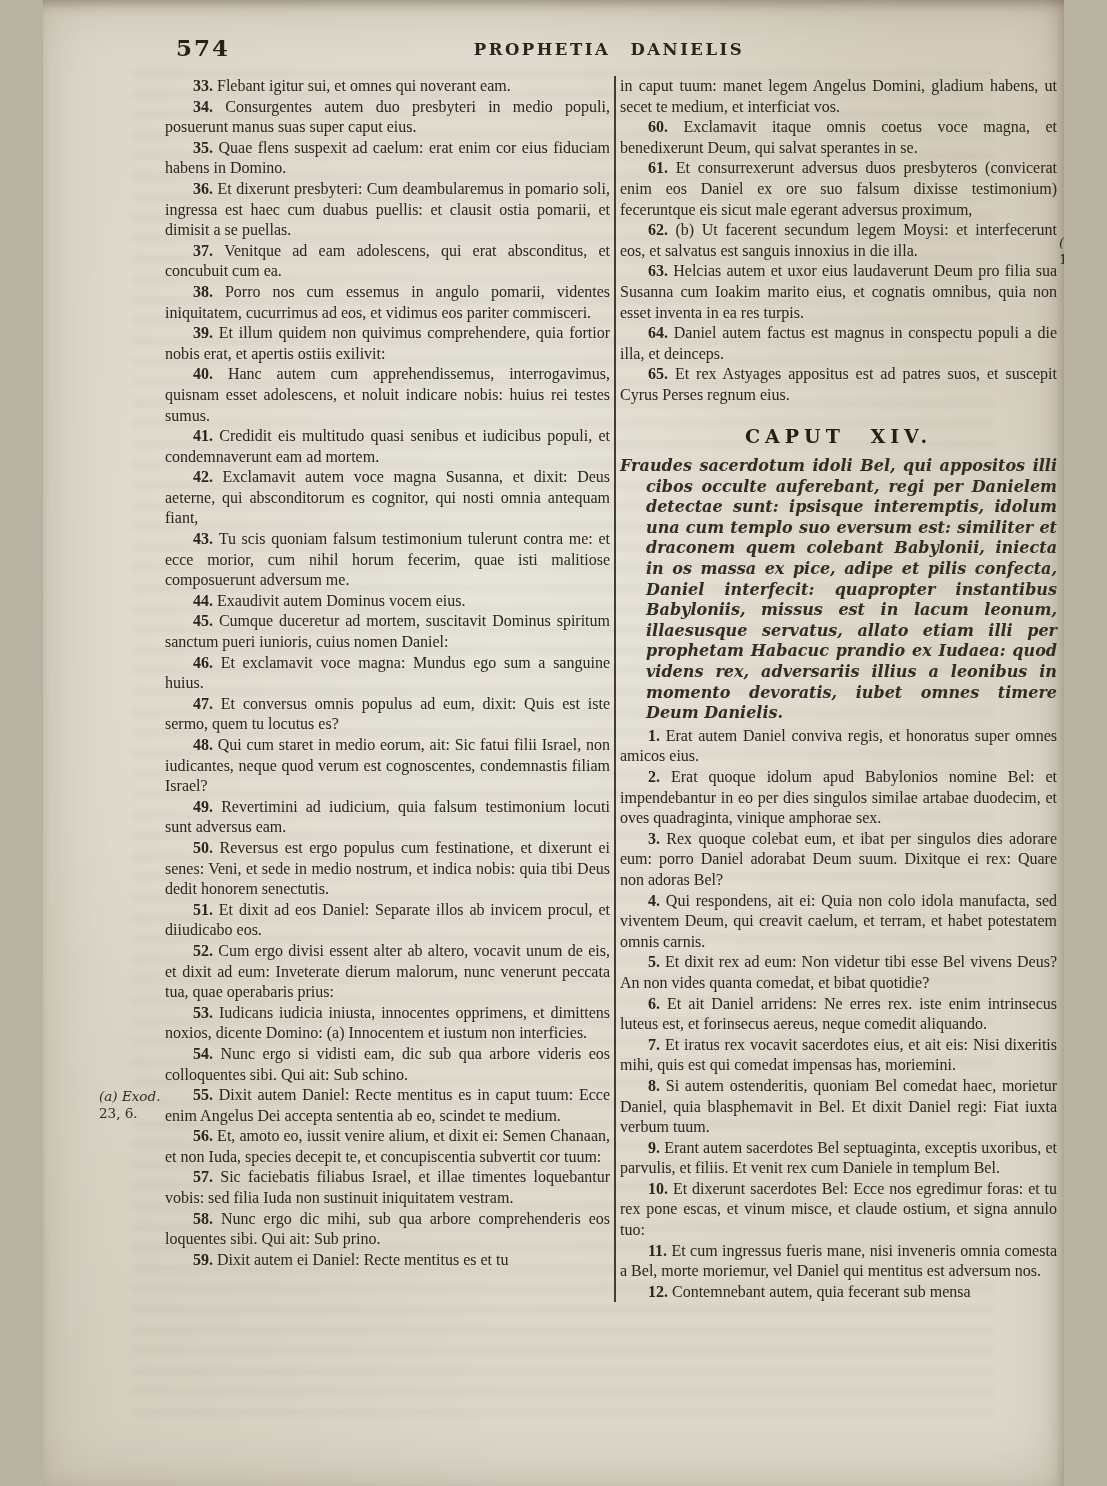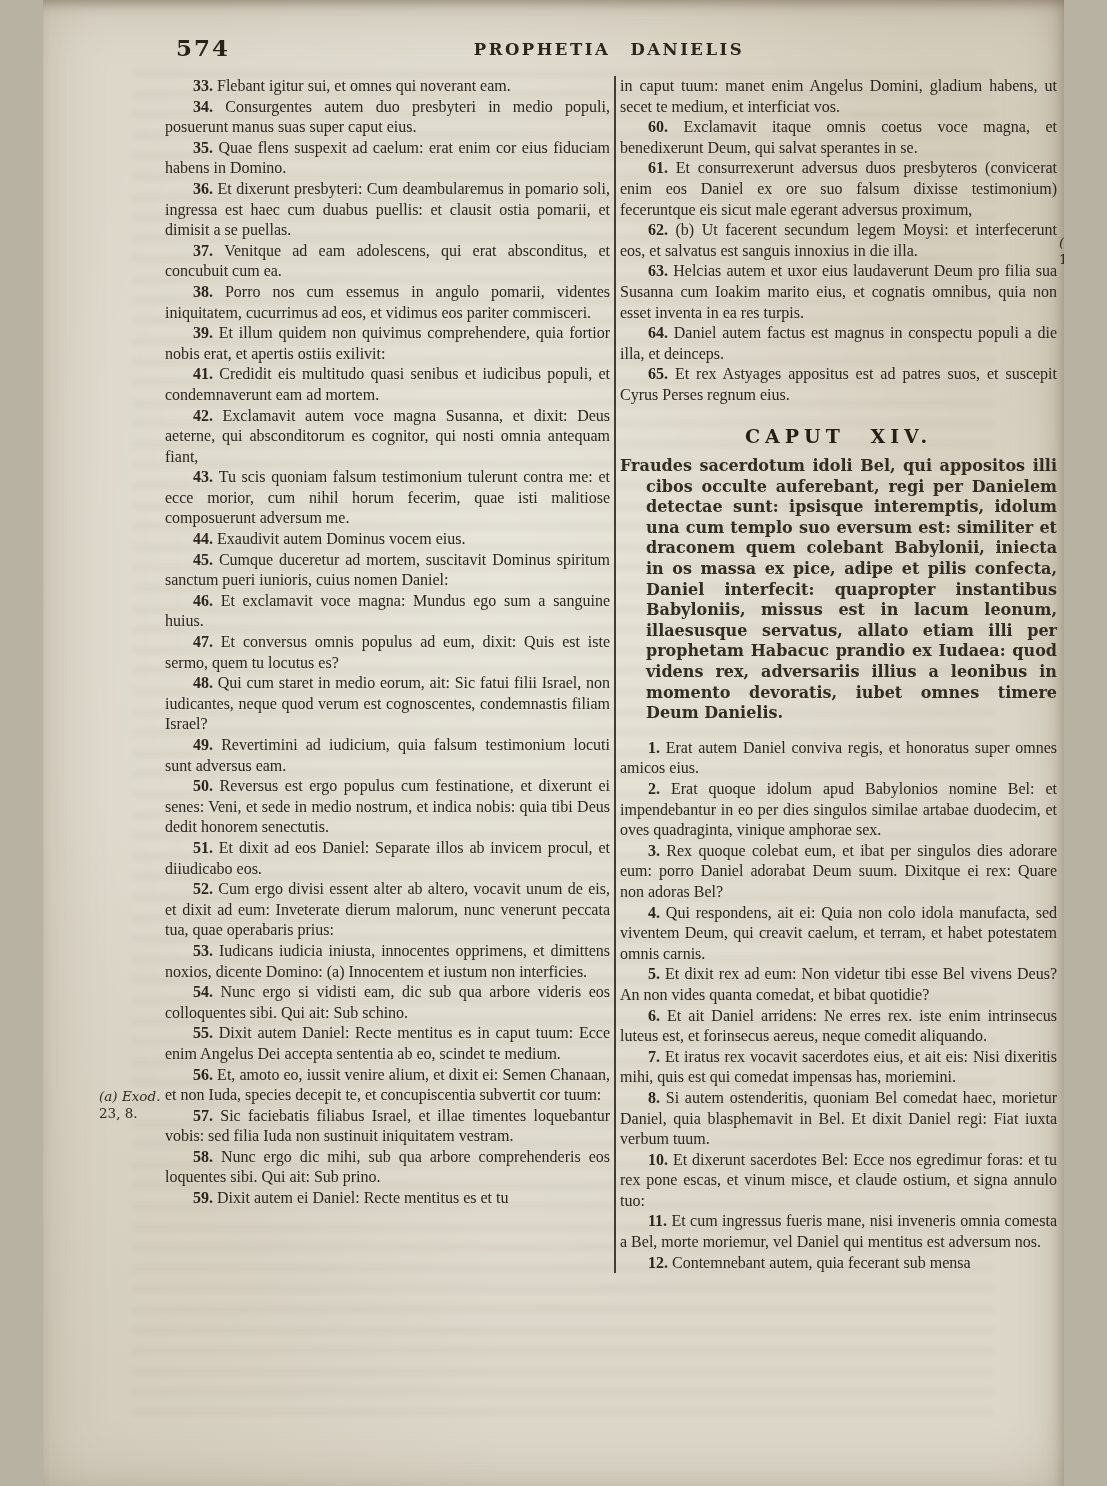--- a/index.html
+++ b/index.html
@@ -91,23 +91,24 @@
   h2.caput {
     margin: 20px 0 10px 0;
     text-align: center;
     font-size: 19px;
     font-weight: bold;
     letter-spacing: 5px;
     word-spacing: 14px;
     color: #241e15;
   }
   p.argumentum {
-    margin: 0 0 14px 0;
+    margin: 0 0 2px 0;
     padding-left: 26px;
     text-indent: -26px;
+    font-style: italic;
     font-weight: bold;
     color: #332c23;
   }
   .margin-note {
     position: absolute;
     font-size: 13.5px;
     line-height: 17px;
     color: #2f2920;
   }
   .mn-left  { left: 56px;  top: 1088px; width: 66px; }
@@ -119,38 +120,39 @@
 <body>
 
 <div class="page">
 
   <div class="pagenum">574</div>
 
   <div class="runhead">PROPHETIA DANIELIS</div>
 
   <div class="margin-note mn-left">
     <div class="mn-l1"><span class="mn-marker">(a)</span>&nbsp;<span class="mn-book">Exod.</span><span></span></div>
-    <div class="mn-l2">23, 8.</div>
+    <div class="mn-l2">23, 6.</div>
   </div>
 
   <div class="margin-note mn-right">
     <div class="mn-l1"><span class="mn-marker">(b)</span>&nbsp;<span class="mn-book">Deut.</span><span>19,</span></div>
     <div class="mn-l2">18. 19.</div>
   </div>
 
   <div class="columns">
 
     <div class="col col-left" id="col-left">
         <p class="verse"><span class="vnum">33.&nbsp;</span>Flebant igitur sui, et omnes qui noverant eam.</p>
         <p class="verse"><span class="vnum">34.&nbsp;</span>Consurgentes autem duo presbyteri in medio populi, posuerunt manus suas super caput eius.</p>
         <p class="verse"><span class="vnum">35.&nbsp;</span>Quae flens suspexit ad caelum: erat enim cor eius fiduciam habens in Domino.</p>
         <p class="verse"><span class="vnum">36.&nbsp;</span>Et dixerunt presbyteri: Cum deambularemus in pomario soli, ingressa est haec cum duabus puellis: et clausit ostia pomarii, et dimisit a se puellas.</p>
         <p class="verse"><span class="vnum">37.&nbsp;</span>Venitque ad eam adolescens, qui erat absconditus, et concubuit cum ea.</p>
         <p class="verse"><span class="vnum">38.&nbsp;</span>Porro nos cum essemus in angulo pomarii, videntes iniquitatem, cucurrimus ad eos, et vidimus eos pariter commisceri.</p>
         <p class="verse"><span class="vnum">39.&nbsp;</span>Et illum quidem non quivimus comprehendere, quia fortior nobis erat, et apertis ostiis exilivit:</p>
+        <p class="verse"><span class="vnum">40.&nbsp;</span>Hanc autem cum apprehendissemus, interrogavimus, quisnam esset adolescens, et noluit indicare nobis: huius rei testes sumus.</p>
         <p class="verse"><span class="vnum">41.&nbsp;</span>Credidit eis multitudo quasi senibus et iudicibus populi, et condemnaverunt eam ad mortem.</p>
         <p class="verse"><span class="vnum">42.&nbsp;</span>Exclamavit autem voce magna Susanna, et dixit: Deus aeterne, qui absconditorum es cognitor, qui nosti omnia antequam fiant,</p>
         <p class="verse"><span class="vnum">43.&nbsp;</span>Tu scis quoniam falsum testimonium tulerunt contra me: et ecce morior, cum nihil horum fecerim, quae isti malitiose composuerunt adversum me.</p>
         <p class="verse"><span class="vnum">44.&nbsp;</span>Exaudivit autem Dominus vocem eius.</p>
         <p class="verse"><span class="vnum">45.&nbsp;</span>Cumque duceretur ad mortem, suscitavit Dominus spiritum sanctum pueri iunioris, cuius nomen Daniel:</p>
         <p class="verse"><span class="vnum">46.&nbsp;</span>Et exclamavit voce magna: Mundus ego sum a sanguine huius.</p>
         <p class="verse"><span class="vnum">47.&nbsp;</span>Et conversus omnis populus ad eum, dixit: Quis est iste sermo, quem tu locutus es?</p>
         <p class="verse"><span class="vnum">48.&nbsp;</span>Qui cum staret in medio eorum, ait: Sic fatui filii Israel, non iudicantes, neque quod verum est cognoscentes, condemnastis filiam Israel?</p>
         <p class="verse"><span class="vnum">49.&nbsp;</span>Revertimini ad iudicium, quia falsum testimonium locuti sunt adversus eam.</p>
         <p class="verse"><span class="vnum">50.&nbsp;</span>Reversus est ergo populus cum festinatione, et dixerunt ei senes: Veni, et sede in medio nostrum, et indica nobis: quia tibi Deus dedit honorem senectutis.</p>
@@ -162,21 +164,21 @@
         <p class="verse"><span class="vnum">56.&nbsp;</span>Et, amoto eo, iussit venire alium, et dixit ei: Semen Chanaan, et non Iuda, species decepit te, et concupiscentia subvertit cor tuum:</p>
         <p class="verse"><span class="vnum">57.&nbsp;</span>Sic faciebatis filiabus Israel, et illae timentes loquebantur vobis: sed filia Iuda non sustinuit iniquitatem vestram.</p>
         <p class="verse"><span class="vnum">58.&nbsp;</span>Nunc ergo dic mihi, sub qua arbore comprehenderis eos loquentes sibi. Qui ait: Sub prino.</p>
         <p class="verse"><span class="vnum">59.&nbsp;</span>Dixit autem ei Daniel: Recte mentitus es et tu</p>
       </div>
 
     <div class="divider"></div>
 
     <div class="col col-right">
 
-      <p class="cont">in caput tuum: manet enim Angelus Domini, gladium habens, ut secet te medium, et interficiat vos.</p>
+      <p class="cont">in caput tuum: manet legem Angelus Domini, gladium habens, ut secet te medium, et interficiat vos.</p>
 
       <div id="right-verses-end">
           <p class="verse"><span class="vnum">60.&nbsp;</span>Exclamavit itaque omnis coetus voce magna, et benedixerunt Deum, qui salvat sperantes in se.</p>
           <p class="verse"><span class="vnum">61.&nbsp;</span>Et consurrexerunt adversus duos presbyteros (convicerat enim eos Daniel ex ore suo falsum dixisse testimonium) feceruntque eis sicut male egerant adversus proximum,</p>
           <p class="verse"><span class="vnum">62.&nbsp;</span>(b) Ut facerent secundum legem Moysi: et interfecerunt eos, et salvatus est sanguis innoxius in die illa.</p>
           <p class="verse"><span class="vnum">63.&nbsp;</span>Helcias autem et uxor eius laudaverunt Deum pro filia sua Susanna cum Ioakim marito eius, et cognatis omnibus, quia non esset inventa in ea res turpis.</p>
           <p class="verse"><span class="vnum">64.&nbsp;</span>Daniel autem factus est magnus in conspectu populi a die illa, et deinceps.</p>
           <p class="verse"><span class="vnum">65.&nbsp;</span>Et rex Astyages appositus est ad patres suos, et suscepit Cyrus Perses regnum eius.</p>
         </div>
 
@@ -186,20 +188,21 @@
 
       <div id="right-verses">
           <p class="verse"><span class="vnum">1.&nbsp;</span>Erat autem Daniel conviva regis, et honoratus super omnes amicos eius.</p>
           <p class="verse"><span class="vnum">2.&nbsp;</span>Erat quoque idolum apud Babylonios nomine Bel: et impendebantur in eo per dies singulos similae artabae duodecim, et oves quadraginta, vinique amphorae sex.</p>
           <p class="verse"><span class="vnum">3.&nbsp;</span>Rex quoque colebat eum, et ibat per singulos dies adorare eum: porro Daniel adorabat Deum suum. Dixitque ei rex: Quare non adoras Bel?</p>
           <p class="verse"><span class="vnum">4.&nbsp;</span>Qui respondens, ait ei: Quia non colo idola manufacta, sed viventem Deum, qui creavit caelum, et terram, et habet potestatem omnis carnis.</p>
           <p class="verse"><span class="vnum">5.&nbsp;</span>Et dixit rex ad eum: Non videtur tibi esse Bel vivens Deus? An non vides quanta comedat, et bibat quotidie?</p>
           <p class="verse"><span class="vnum">6.&nbsp;</span>Et ait Daniel arridens: Ne erres rex. iste enim intrinsecus luteus est, et forinsecus aereus, neque comedit aliquando.</p>
           <p class="verse"><span class="vnum">7.&nbsp;</span>Et iratus rex vocavit sacerdotes eius, et ait eis: Nisi dixeritis mihi, quis est qui comedat impensas has, moriemini.</p>
           <p class="verse"><span class="vnum">8.&nbsp;</span>Si autem ostenderitis, quoniam Bel comedat haec, morietur Daniel, quia blasphemavit in Bel. Et dixit Daniel regi: Fiat iuxta verbum tuum.</p>
+          <p class="verse"><span class="vnum">9.&nbsp;</span>Erant autem sacerdotes Bel septuaginta, exceptis uxoribus, et parvulis, et filiis. Et venit rex cum Daniele in templum Bel.</p>
           <p class="verse"><span class="vnum">10.&nbsp;</span>Et dixerunt sacerdotes Bel: Ecce nos egredimur foras: et tu rex pone escas, et vinum misce, et claude ostium, et signa annulo tuo:</p>
           <p class="verse"><span class="vnum">11.&nbsp;</span>Et cum ingressus fueris mane, nisi inveneris omnia comesta a Bel, morte moriemur, vel Daniel qui mentitus est adversum nos.</p>
           <p class="verse"><span class="vnum">12.&nbsp;</span>Contemnebant autem, quia fecerant sub mensa</p>
         </div>
 
     </div>
   </div>
 </div>
 
 </body></html>

